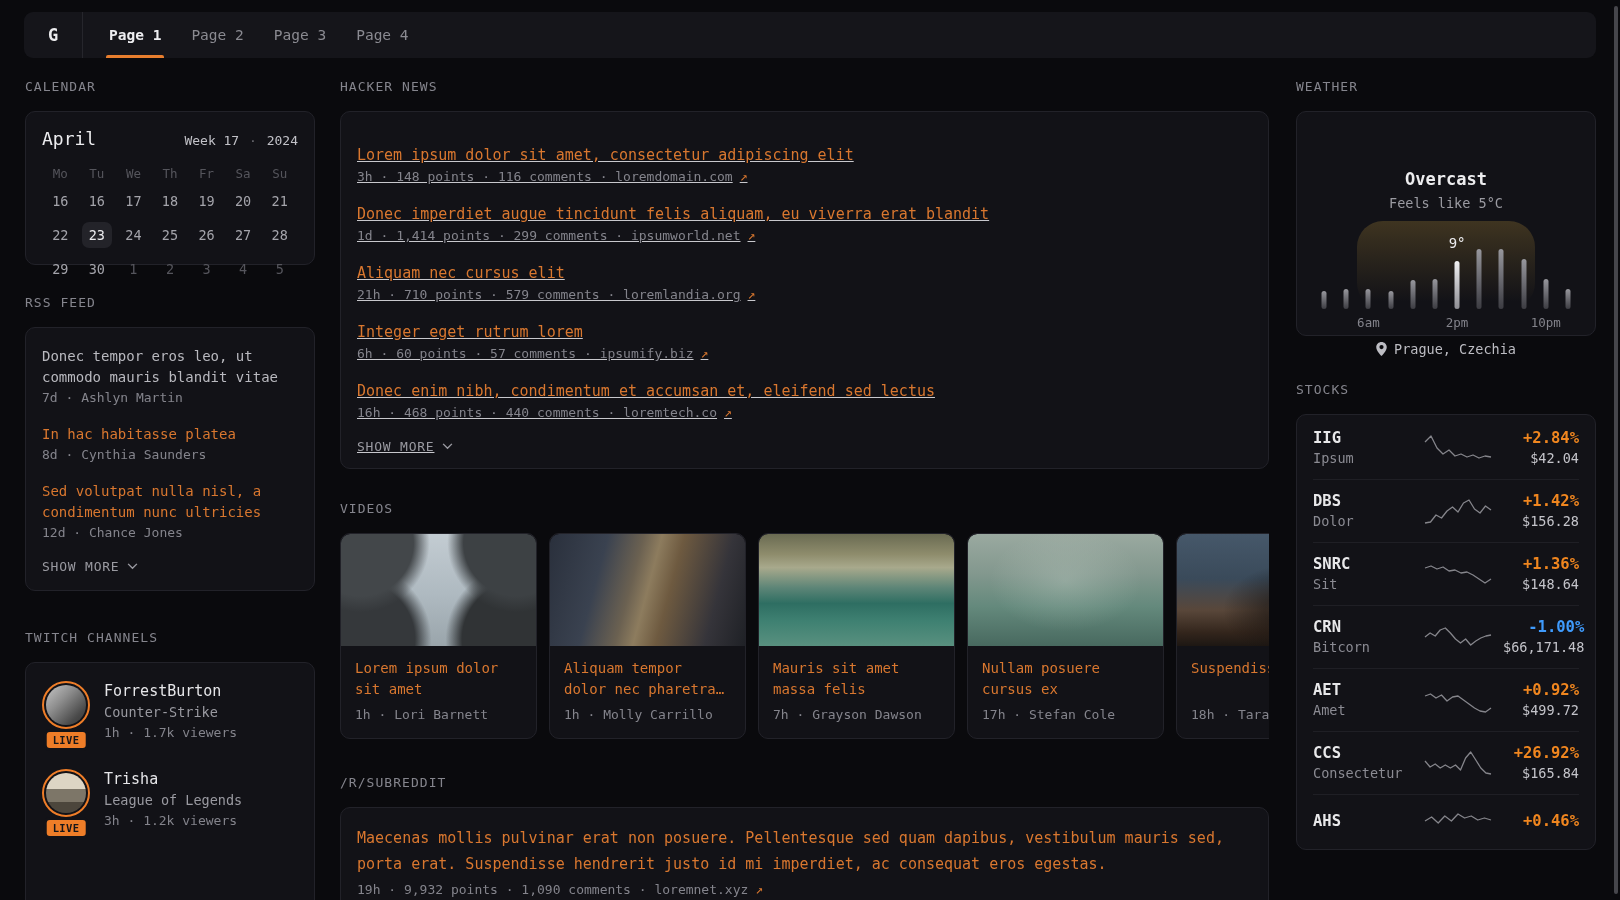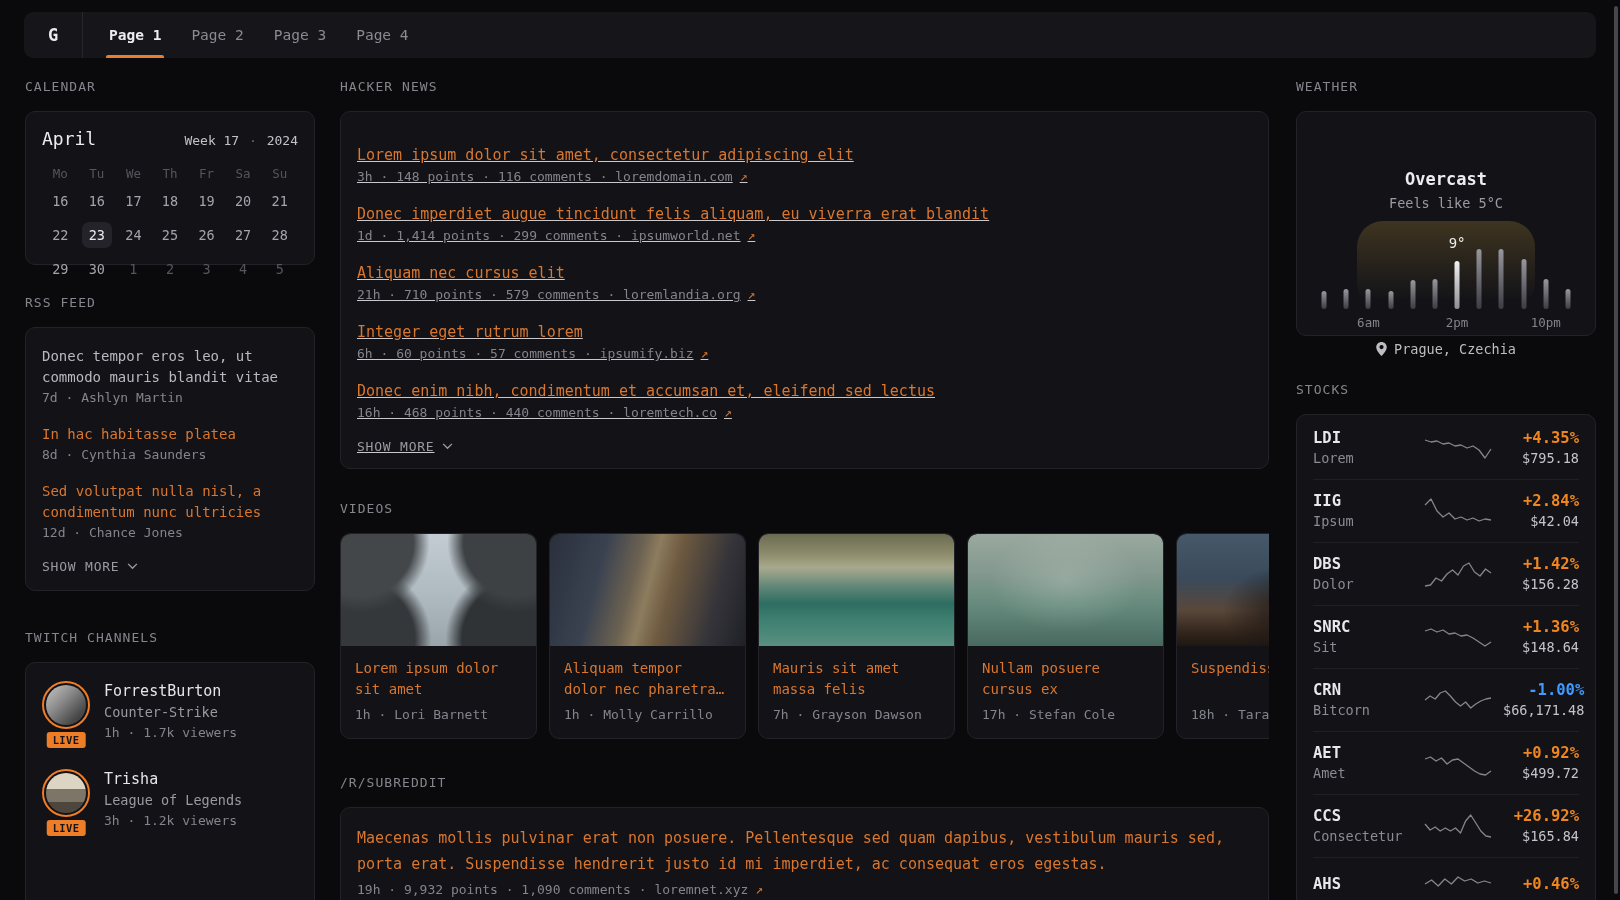--- a/index.html
+++ b/index.html
@@ -353,33 +353,20 @@
               <path fill="#bdbdc3" d="M6 0C2.7 0 0 2.6 0 5.9 0 10.3 6 16 6 16s6-5.7 6-10.1C12 2.6 9.3 0 6 0zm0 8.2a2.4 2.4 0 1 1 0-4.8 2.4 2.4 0 0 1 0 4.8z"></path>
             </svg>
           <span>Prague, Czechia</span>
         </div>
       </section>
 
       <div class="section-label mt-stocks">STOCKS</div>
       <section class="card stocks-card">
         <a class="stock-row">
           <div class="st-left">
-            <div class="st-sym">LDI</div>
-            <div class="st-name meta2">Lorem</div>
-          </div>
-          <svg class="spark" width="70" height="30" viewBox="0 0 70 30">
-              <polyline points="2.0,7 8.0,9 14.0,8 20.0,11 26.0,10 32.0,13 38.0,12 44.0,15 50.0,13 56.0,17 62.0,25 68.0,16" fill="none" stroke="#85858b" stroke-width="1.3" stroke-linejoin="round"></polyline>
-            </svg>
-          <div class="st-right">
-            <div class="st-change">+4.35%</div>
-            <div class="st-price meta2">$795.18</div>
-          </div>
-        </a>
-        <a class="stock-row">
-          <div class="st-left">
             <div class="st-sym">IIG</div>
             <div class="st-name meta2">Ipsum</div>
           </div>
           <svg class="spark" width="70" height="30" viewBox="0 0 70 30">
               <polyline points="2.0,9 8.0,3 14.0,15 20.0,21 26.0,17 32.0,23 38.0,21 44.0,24 50.0,22 56.0,25 62.0,23 68.0,24" fill="none" stroke="#85858b" stroke-width="1.3" stroke-linejoin="round"></polyline>
             </svg>
           <div class="st-right">
             <div class="st-change">+2.84%</div>
             <div class="st-price meta2">$42.04</div>
           </div>

